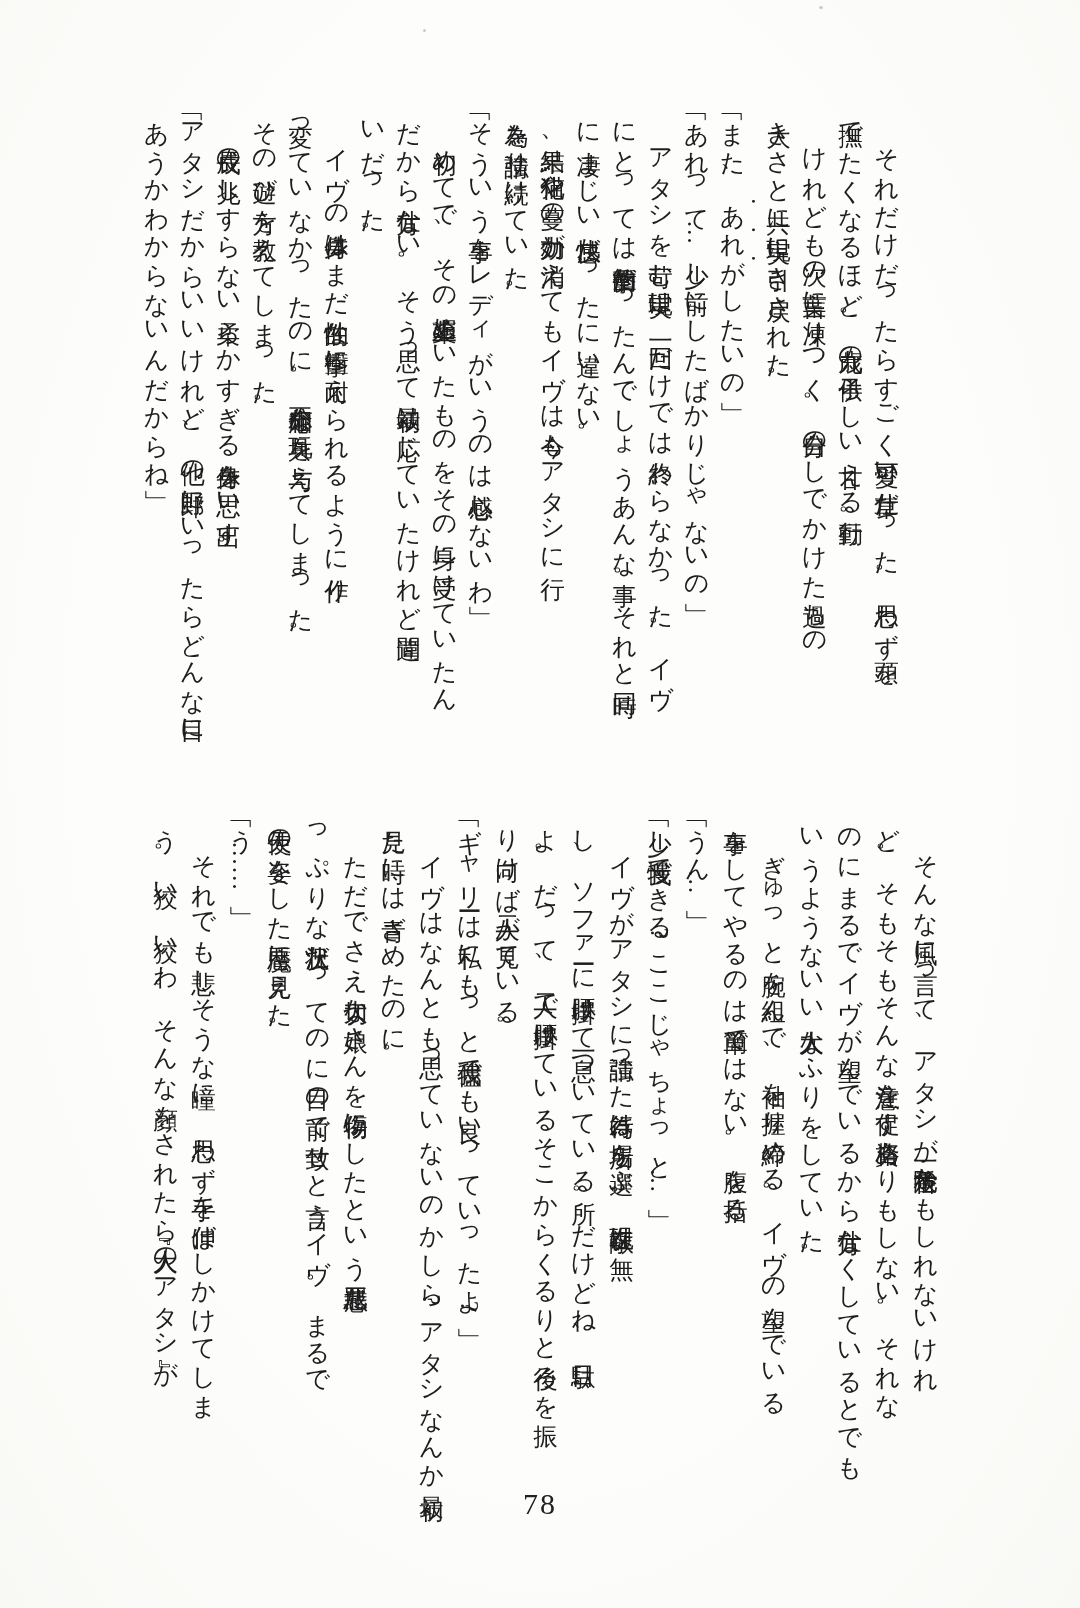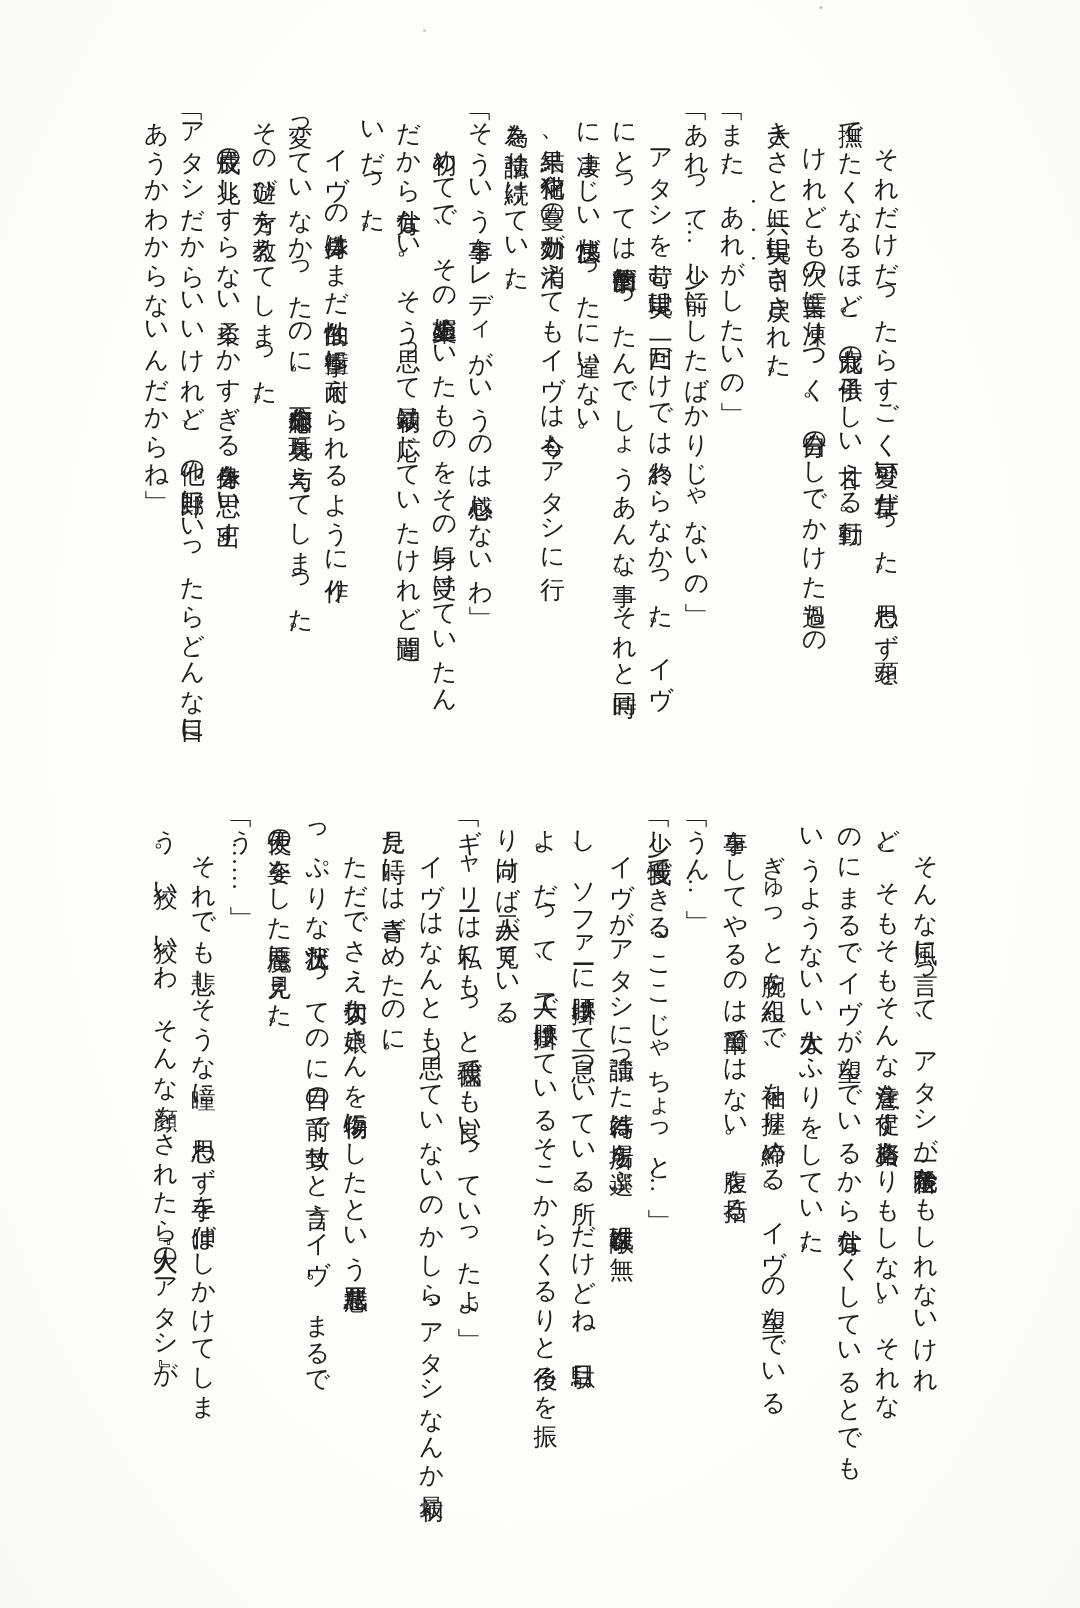--- a/index.html
+++ b/index.html
@@ -105,13 +105,14 @@
       <div class="line indent">イヴはなんとも思っていないのかしら?アタシなんか最初</div>
       <div class="line">見た時には青ざめたのに。</div>
       <div class="line indent">ただでさえ大切な娘さんを傷物にしたという罪悪感た</div>
       <div class="line">っぷりな状況だってのに目の前で致せと言うイヴ。まるで</div>
       <div class="line">天使の姿をした悪魔に見えた。</div>
       <div class="line">「う……」</div>
       <div class="line indent">それでも悲しそうな瞳に、思わず手を伸ばしかけてしま</div>
       <div class="line">う。狡い、狡いわ。そんな顔をされたら『大人のアタシ』が</div>
     </div>
 
+  <div class="page-number">78</div>
 </div>
 
 </body></html>

